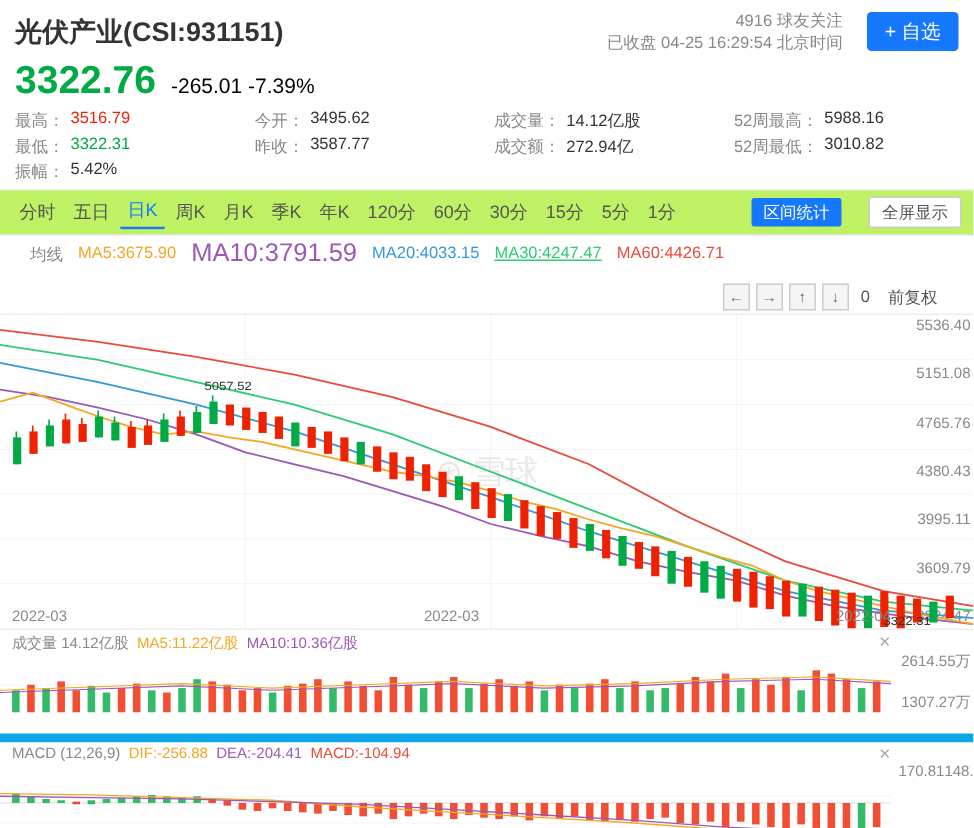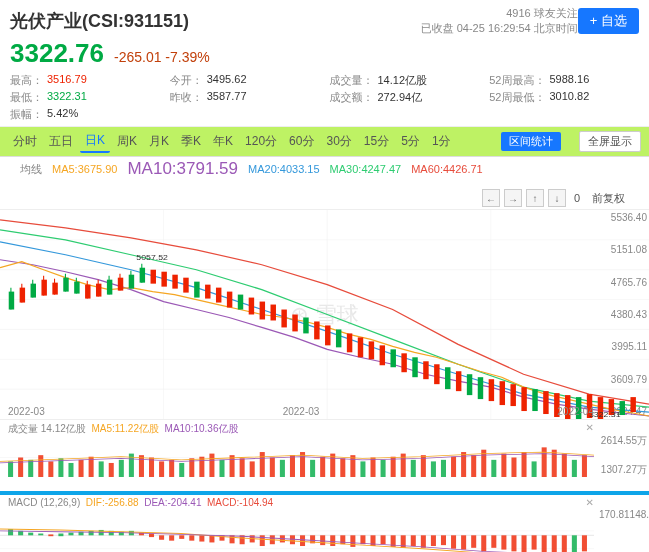--- a/index.html
+++ b/index.html
@@ -53,21 +53,21 @@
       gap: 10px;
       margin-top: 2px;
     }
     .main-price {
       font-size: 26px;
       font-weight: bold;
       color: #00aa44;
     }
     .price-change {
       font-size: 14px;
-      color: #c2410c;
+      color: #000000;
     }
 
     .stats-grid {
       display: grid;
       grid-template-columns: repeat(4, 1fr);
       gap: 2px 10px;
       margin-top: 4px;
       font-size: 11px;
     }
     .stat-item { display: flex; gap: 4px; }
@@ -167,21 +167,21 @@
       height: 210px;
       border-bottom: 1px solid #eee;
       overflow: hidden;
     }
 
     
     .volume-area {
       background: #fff;
       position: relative;
       height: 75px;
-      border-bottom: 4px solid #0ea5e9;
+      border-bottom: 6px solid #0ea5e9;
       overflow: hidden;
     }
 
     
     .macd-area {
       background: #fff;
       position: relative;
       height: 90px;
       overflow: hidden;
     }
@@ -247,21 +247,21 @@
       pointer-events: none;
       white-space: nowrap;
     }
   </style>
 </head>
 <body>
 
 <div class="header">
   <div class="header-top">
     <span class="stock-title">光伏产业(CSI:931151)</span>
-    <div style="display:flex;align-items:center;gap:0;">
+    <div style="display:flex;align-items:center;gap:16px;">
       <div class="followers-info">
         <div>4916 球友关注</div>
         <div>已收盘 04-25 16:29:54 北京时间</div>
       </div>
       <button class="add-watchlist-btn">+ 自选</button>
     </div>
   </div>
   <div class="price-row">
     <span class="main-price">3322.76</span>
     <span class="price-change">-265.01 -7.39%</span>
@@ -324,21 +324,21 @@
     <button class="chart-type-btn">区间统计</button>
     <button class="chart-type-btn2">全屏显示</button>
   </div>
 </div>
 
 <div class="ma-bar">
   <span style="color:#888;font-size:11px;">均线</span>
   <span style="color:#f5a623;font-size:11px;">MA5:3675.90</span>
   <span style="color:#9b59b6;font-size:17px;">MA10:3791.59</span>
   <span style="color:#3498db;font-size:11px;">MA20:4033.15</span>
-  <span style="color:#2ecc71;font-size:11px;">MA30:4247.47</span>
+  <span style="color:#2ecc71;font-size:11px;text-decoration:underline;">MA30:4247.47</span>
   <span style="color:#e74c3c;font-size:11px;">MA60:4426.71</span>
   <div class="ma-nav">
     <div class="ma-nav-btn">←</div>
     <div class="ma-nav-btn">→</div>
     <div class="ma-nav-btn">↑</div>
     <div class="ma-nav-btn">↓</div>
     <span style="font-size:11px;color:#555;padding:0 4px;">0</span>
     <button class="restore-btn">前复权</button>
   </div>
 </div>

